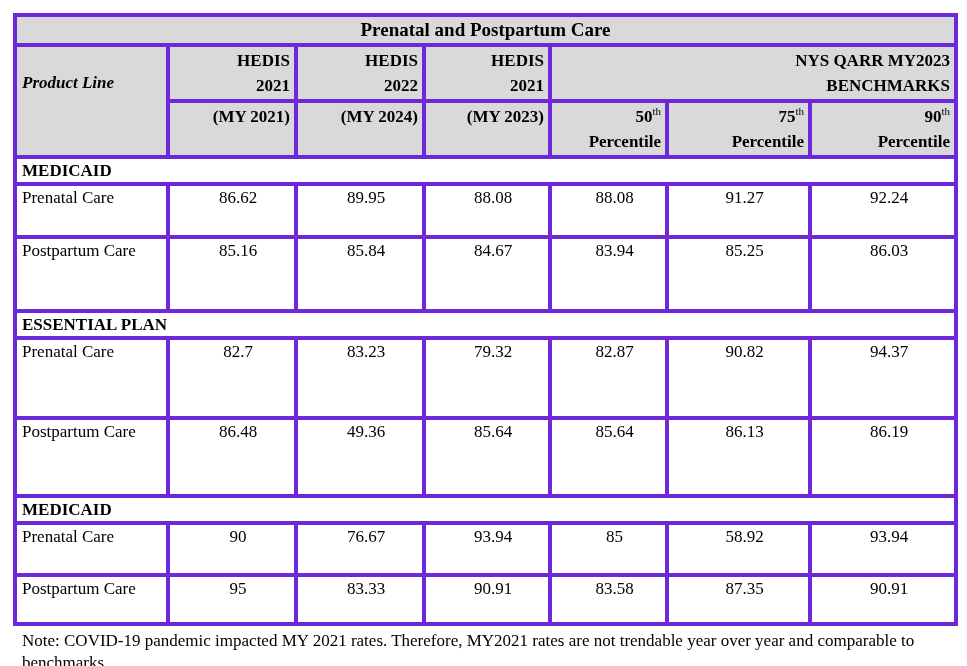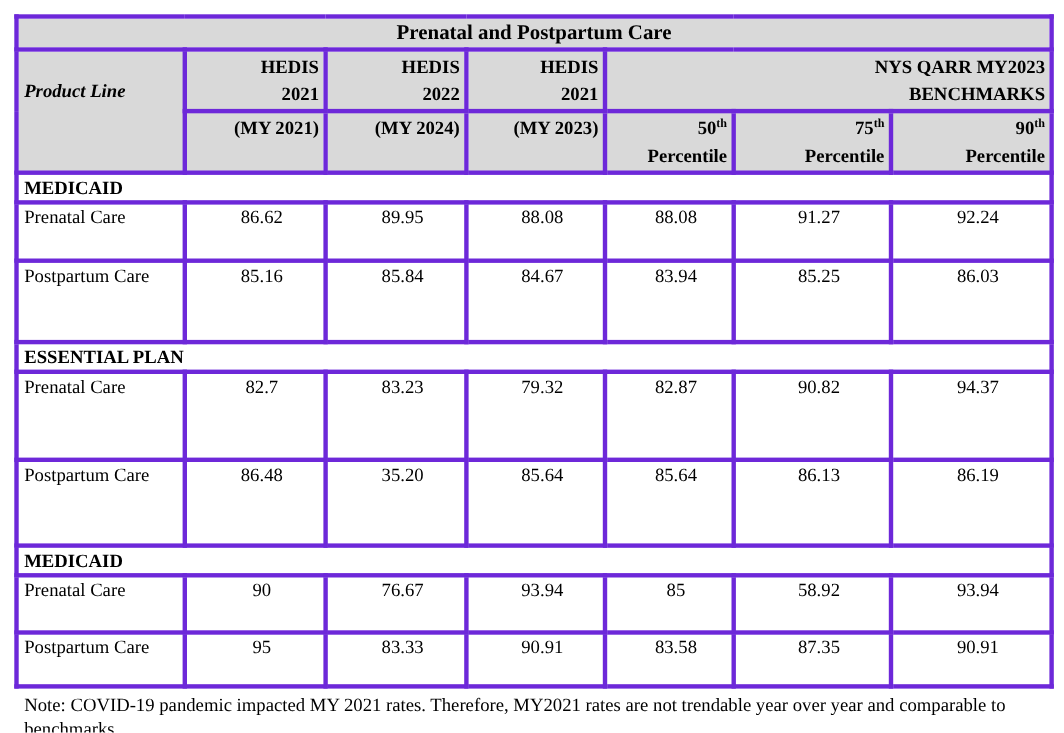--- a/index.html
+++ b/index.html
@@ -47,21 +47,21 @@
     text-align: left;
     padding-left: 5px;
     padding-bottom: 38px;
     line-height: 22px;
     font-style: italic;
   }
   tr.r-hdr1 { height: 50px; }
   tr.r-hdr2 { height: 54px; }
   sup.th {
     font-size: 11px;
-    font-weight: bold;
+    font-weight: normal;
     vertical-align: super;
     line-height: 0;
     margin-top: 33px;
   }
   
   td.sec {
     font-weight: bold;
     text-align: left;
     padding-left: 5px;
     line-height: 21px;
@@ -173,21 +173,21 @@
       <td class="val">82.7</td>
       <td class="val">83.23</td>
       <td class="val">79.32</td>
       <td class="val">82.87</td>
       <td class="val">90.82</td>
       <td class="val">94.37</td>
     </tr>
     <tr class="h78">
       <td class="lbl">Postpartum Care</td>
       <td class="val">86.48</td>
-      <td class="val">35.20</td>
+      <td class="val">49.36</td>
       <td class="val">85.64</td>
       <td class="val">85.64</td>
       <td class="val">86.13</td>
       <td class="val">86.19</td>
     </tr>
 
     <tr class="r-sec25">
       <td colspan="7" class="sec">MEDICAID</td>
     </tr>
     <tr class="h52">

